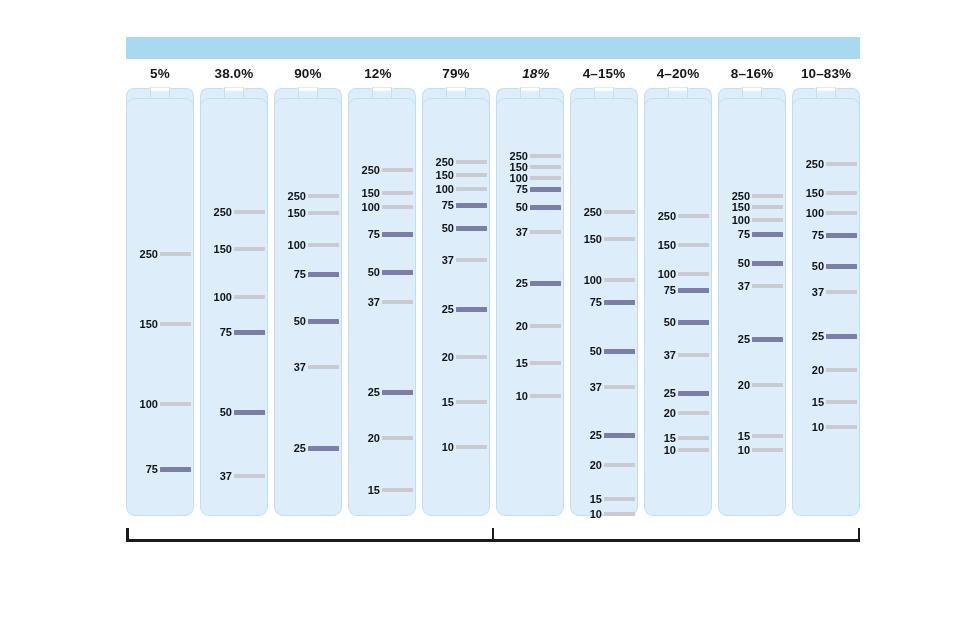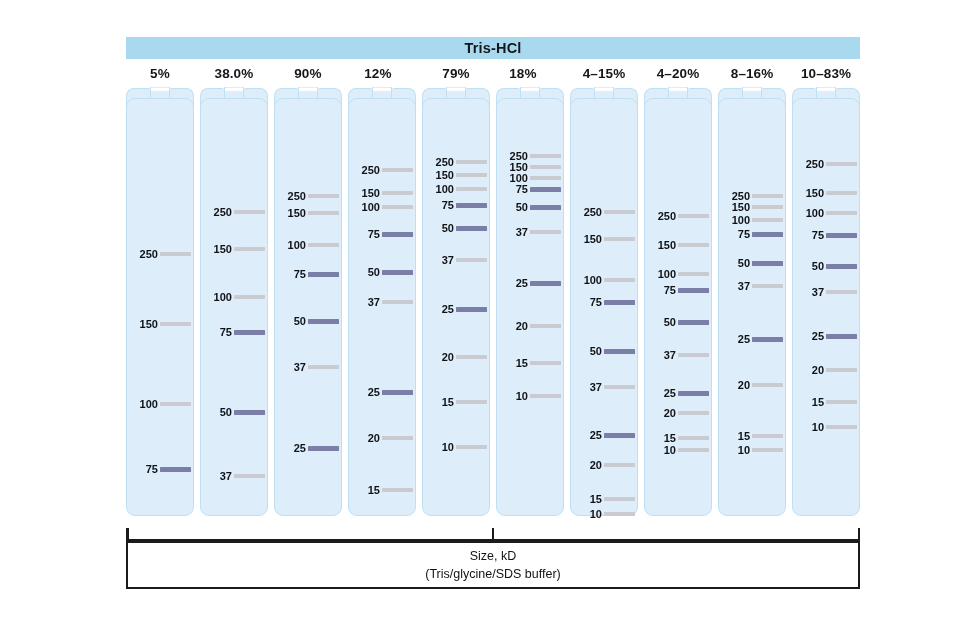--- a/index.html
+++ b/index.html
@@ -57,29 +57,28 @@
                display:flex;flex-direction:column;align-items:center;
                justify-content:center;gap:4px;background:#fff;}
   .caption-line{font-size:12.5px;color:#111316;text-align:center;}
 </style>
 </head>
 <body>
 
 <div id="figure">
 
   <div id="header-band"></div>
-  <div id="header-title">Tris-HCl</div>
 
   <div id="lane-labels">
       <div class="lane-label" style="left: 0px; width: 67.82px;">5%</div>
       <div class="lane-label" style="left: 74.02px; width: 67.82px;">38.0%</div>
       <div class="lane-label" style="left: 148.04px; width: 67.82px;">90%</div>
       <div class="lane-label" style="left: 218px; width: 67.82px;">12%</div>
       <div class="lane-label" style="left: 296.08px; width: 67.82px;">79%</div>
-      <div class="lane-label" style="left: 363px; width: 67.82px;">18%</div>
+      <div class="lane-label" style="left: 376px; width: 67.82px; font-style: italic;">18%</div>
       <div class="lane-label" style="left: 444.12px; width: 67.82px;">4–15%</div>
       <div class="lane-label" style="left: 518.14px; width: 67.82px;">4–20%</div>
       <div class="lane-label" style="left: 592.16px; width: 67.82px;">8–16%</div>
       <div class="lane-label" style="left: 666.18px; width: 67.82px;">10–83%</div>
     </div>
 
   <div id="lanes">
       <div class="lane" style="left: 0px; width: 67.82px;">
         <div class="lane-shoulder left" style="width:23.737000000000002px"></div>
         <div class="lane-shoulder right" style="width:23.737000000000002px"></div>
@@ -496,18 +495,14 @@
       </div>
     </div>
 
   <div id="bracket">
     <div id="bracket-h"></div>
     <div id="bracket-l"></div>
     <div id="bracket-r"></div>
     <div id="bracket-t"></div>
   </div>
 
-  <div id="caption-box">
-    <div class="caption-line">Size, kD</div>
-    <div class="caption-line">(Tris/glycine/SDS buffer)</div>
-  </div>
 
 </div>
 
 </body></html>

